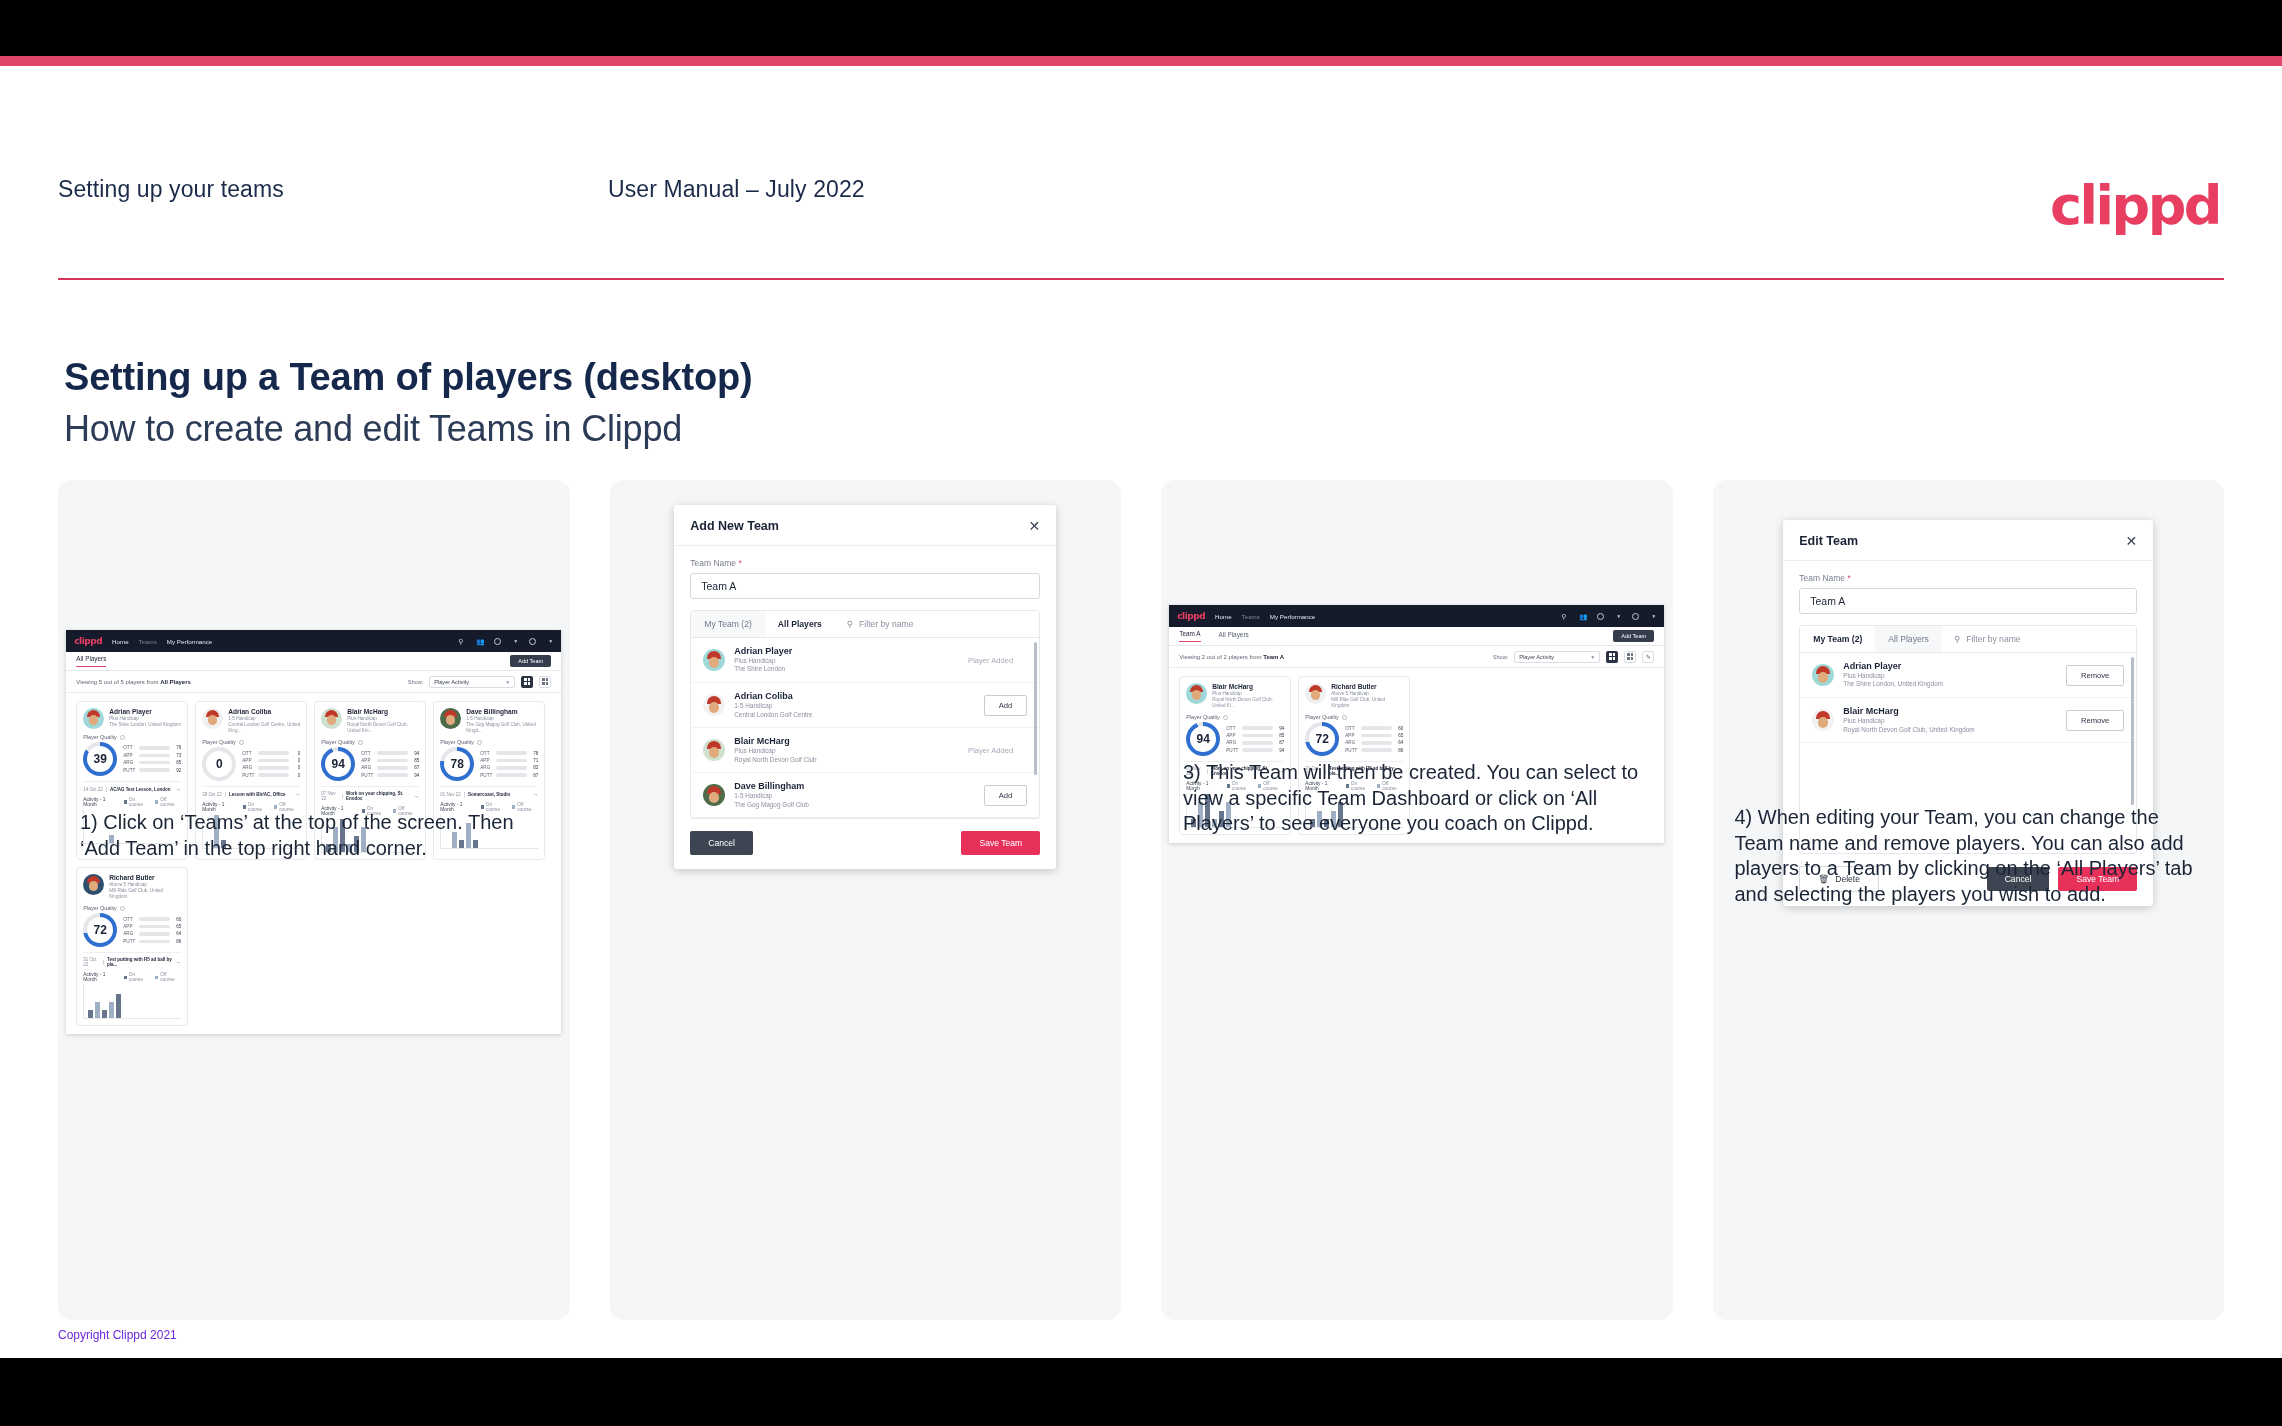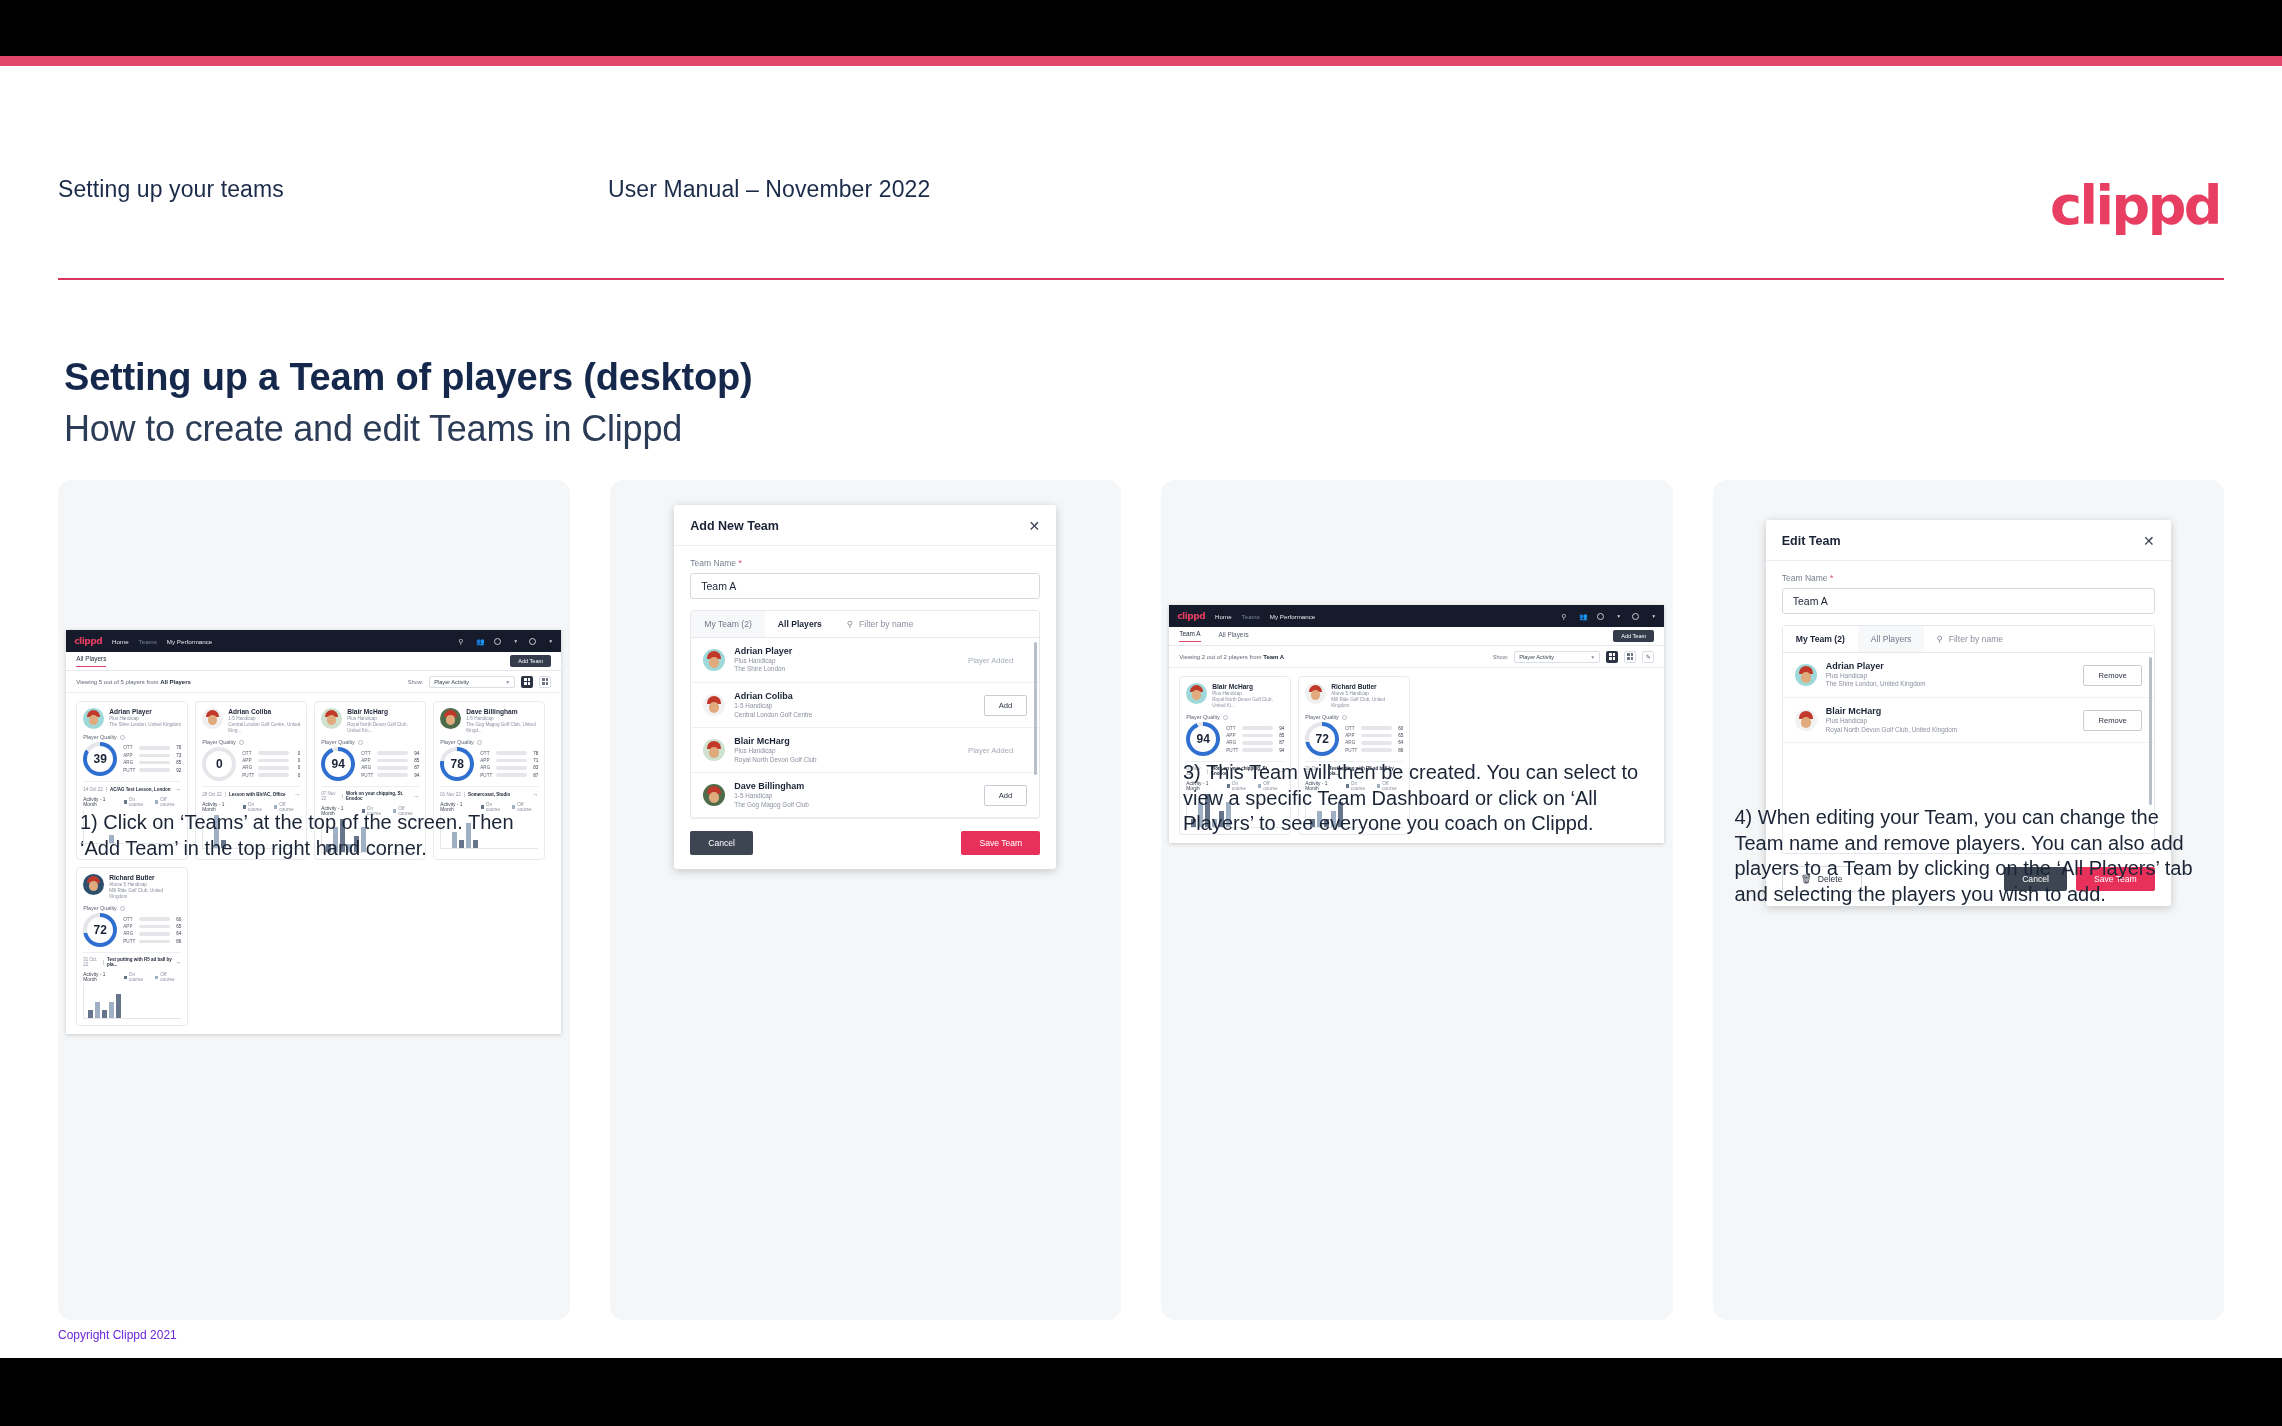--- a/index.html
+++ b/index.html
@@ -139,21 +139,21 @@
 </head>
 <body>
 
 <div class="topbar-black"></div>
 <div class="bottombar-black"></div>
 
 <div class="slide">
   <div class="accent-strip"></div>
 
   <div class="hdr-left">Setting up your teams</div>
-  <div class="hdr-mid">User Manual – November 2022</div>
+  <div class="hdr-mid">User Manual – July 2022</div>
   <div class="logo">clippd</div>
   <div class="hdr-rule"></div>
 
   <div class="title1">Setting up a Team of players (desktop)</div>
   <div class="title2">How to create and edit Teams in Clippd</div>
 
   <div class="cards" id="cards">
       <div class="card">
         <div class="shotwrap" style="top:150px">
           <div class="app shot">
@@ -785,21 +785,21 @@
   </div>
             </div>
   </div>
         </div>
         <div class="caption" style="top:280px">
           <p style="margin-bottom:22px">3) This Team will then be created. You can select to view a specific Team Dashboard or click on ‘All Players’ to see everyone you coach on Clippd.</p>
         </div>
       </div>
       <div class="card">
         <div class="shotwrap" style="top:40px">
-          <div class="dlg shot" style="width:405px">
+          <div class="dlg shot" style="width:370px">
     <div class="dhead">
       <span class="dtitle">Edit Team</span>
       <span class="dclose">✕</span>
             </div>
     <div class="dbody">
       <div class="flabel">Team Name <em>*</em></div>
       <div class="finput">Team A</div>
       <div class="panel">
         <div class="ptabs">
                   <span class="ptab active">My Team (2)</span>

